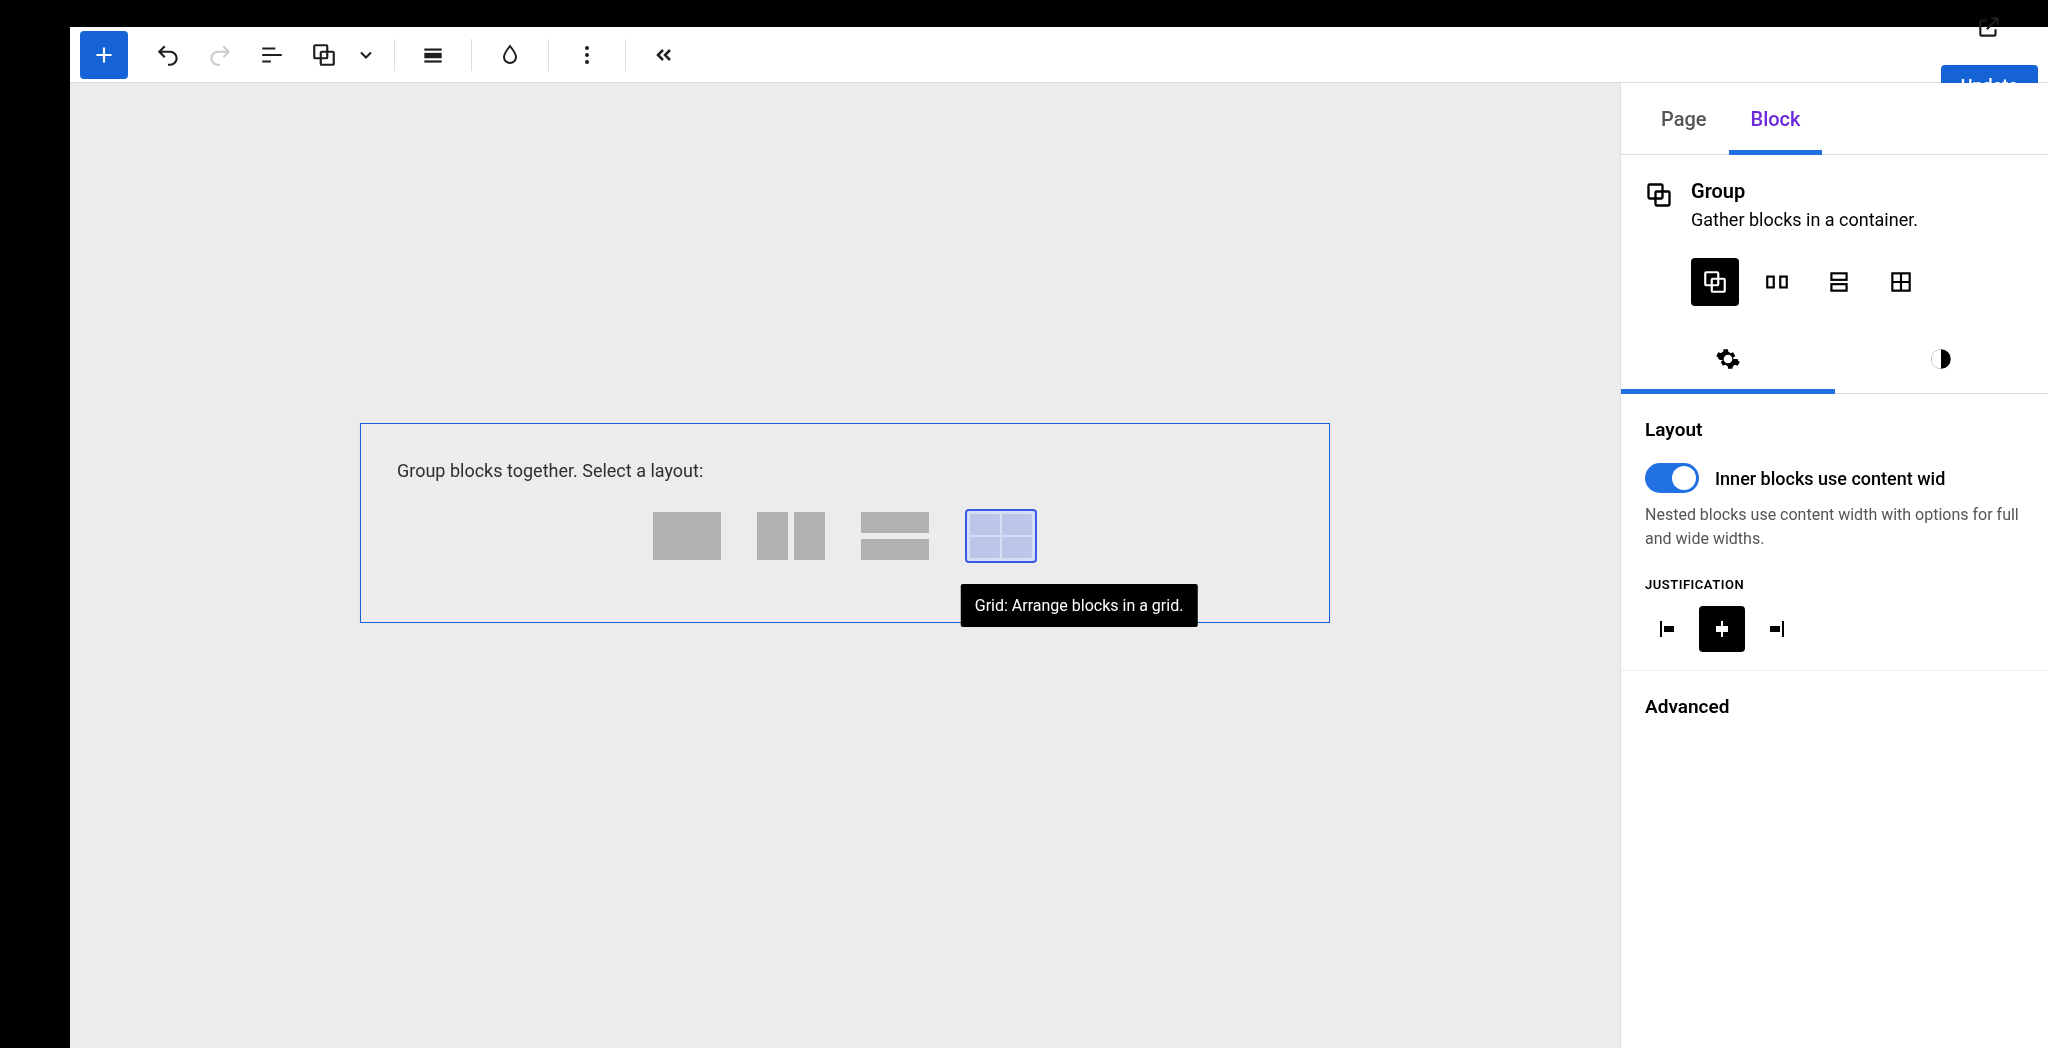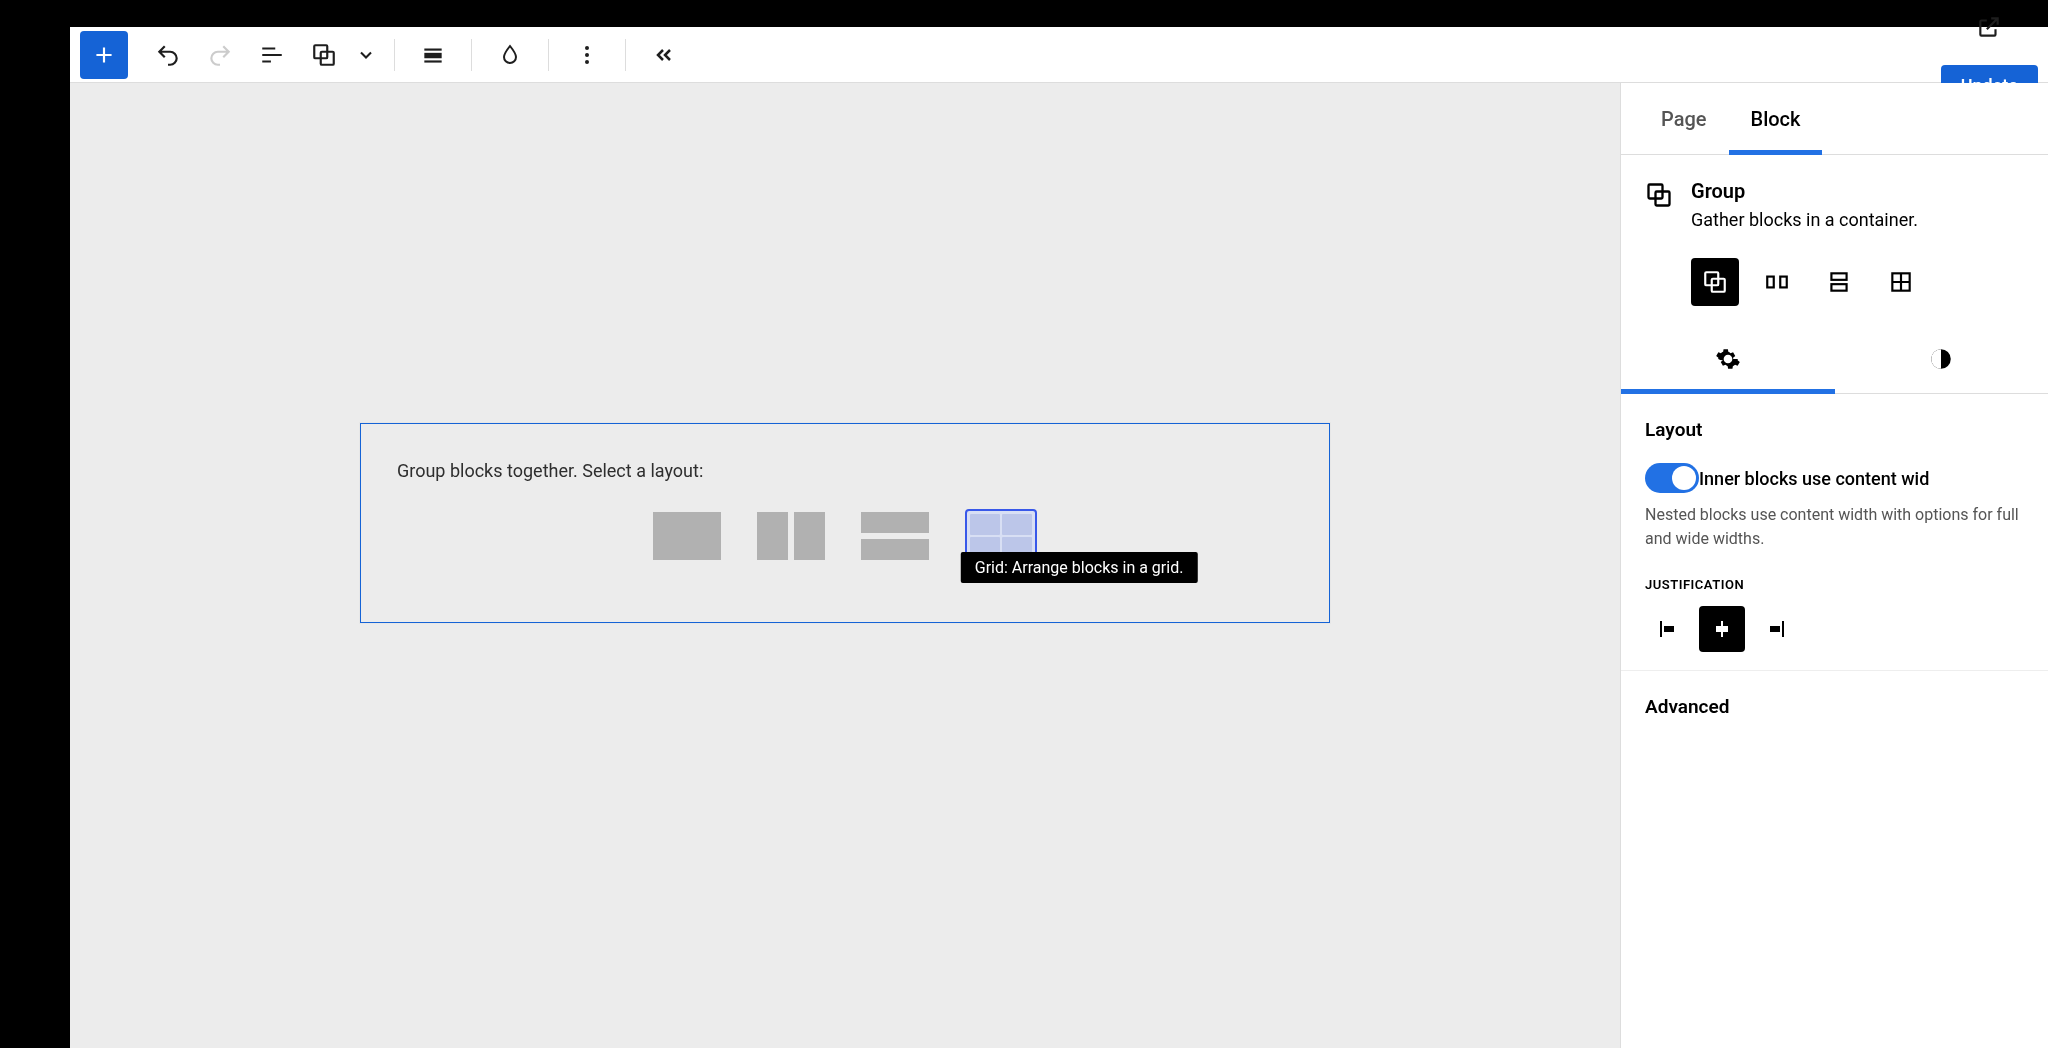--- a/index.html
+++ b/index.html
@@ -106,26 +106,26 @@
     width:72px;height:54px;
     border:2px solid #3858e9;
     border-radius:4px;
     background: #d8dff4;
     display:grid; grid-template-columns:1fr 1fr; grid-template-rows:1fr 1fr;
     gap:2px; padding:3px;
   }
   .layout-grid .cell { background:#bcc6e9; border-radius:1px; }
   .tooltip {
     position: absolute;
-    top: 43px;
+    top: 75px;
     left: 50%;
     transform: translateX(-17%);
     background: #000;
     color: #fff;
-    padding: 6px 14px;
+    padding: 12px 14px;
     font-size: 16px;
     white-space: nowrap;
     border-radius: 2px;
   }
 
   .sidebar {
     width:428px;
     background:#fff;
     border-left:1px solid #ddd;
     display:flex;
@@ -138,21 +138,21 @@
     padding:0 18px;
     height:72px;
   }
   .tab {
     padding:0 22px;
     display:flex;align-items:center;
     font-size:20px;font-weight:500;color:#555;
     cursor:pointer;
     position:relative;
   }
-  .tab.active { color:#000000; }
+  .tab.active { color:#6d28d9; }
   .tab.active::after {
     content:"";position:absolute;left:0;right:0;bottom:-1px;height:5px;background:#2271e4;
   }
   .sidebar-section { padding:24px 28px 18px 24px; border-bottom:1px solid #eee; }
   .block-header { display:flex; gap:18px; align-items:flex-start; }
   .block-icon {
     width:28px;height:28px;margin-top:2px;
     display:flex;align-items:center;justify-content:center;
   }
   .block-title { font-size:20px; font-weight:600; }
@@ -172,21 +172,21 @@
   }
   .insp-tab {
     flex:1;display:flex;align-items:center;justify-content:center;
     cursor:pointer;position:relative;
   }
   .insp-tab.active::after {
     content:"";position:absolute;left:0;right:0;bottom:-1px;height:5px;background:#2271e4;
   }
 
   .panel-title { font-size:19px;font-weight:600;margin-bottom:22px; }
-  .toggle-row { display:flex;align-items:center;gap:0;margin-bottom:10px; }
+  .toggle-row { display:flex;align-items:center;gap:16px;margin-bottom:10px; }
   .toggle {
     width:54px;height:30px;border-radius:15px;background:#2271e4;position:relative;
   }
   .toggle::after {
     content:"";position:absolute;right:3px;top:3px;width:24px;height:24px;border-radius:50%;background:#fff;
   }
   .toggle-label { font-size:18px;font-weight:500; white-space:nowrap; }
   .help-text { font-size:16px;color:#555;line-height:1.5; }
   .justif-title { font-size:13px;font-weight:600;letter-spacing:.5px;text-transform:uppercase;margin-top:26px;margin-bottom:14px; }
   .justif-row { display:flex; gap:8px; }

